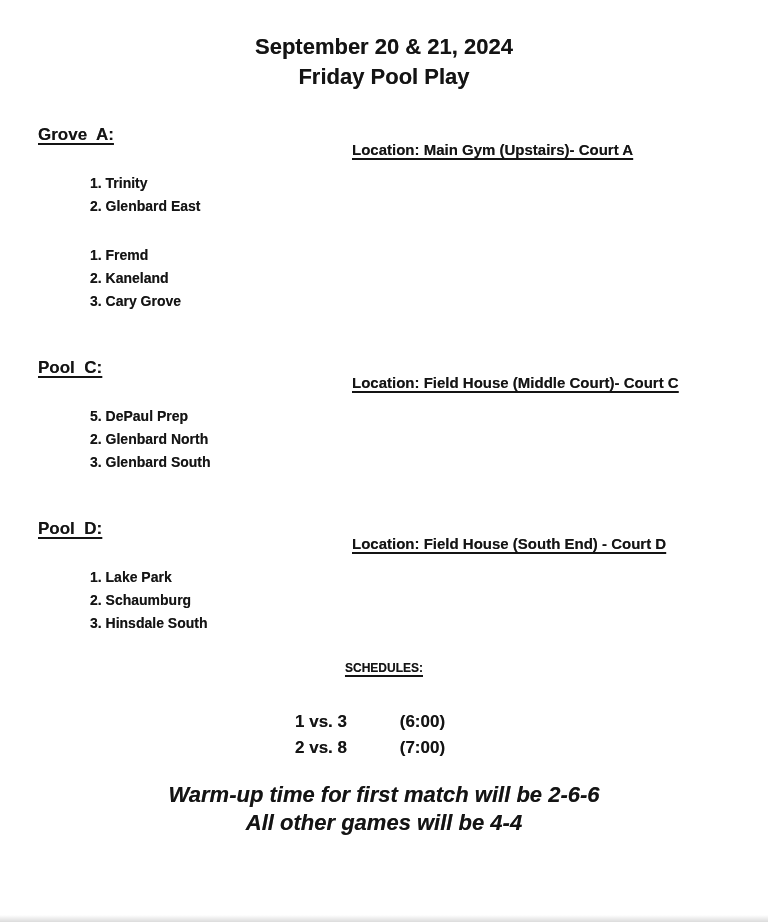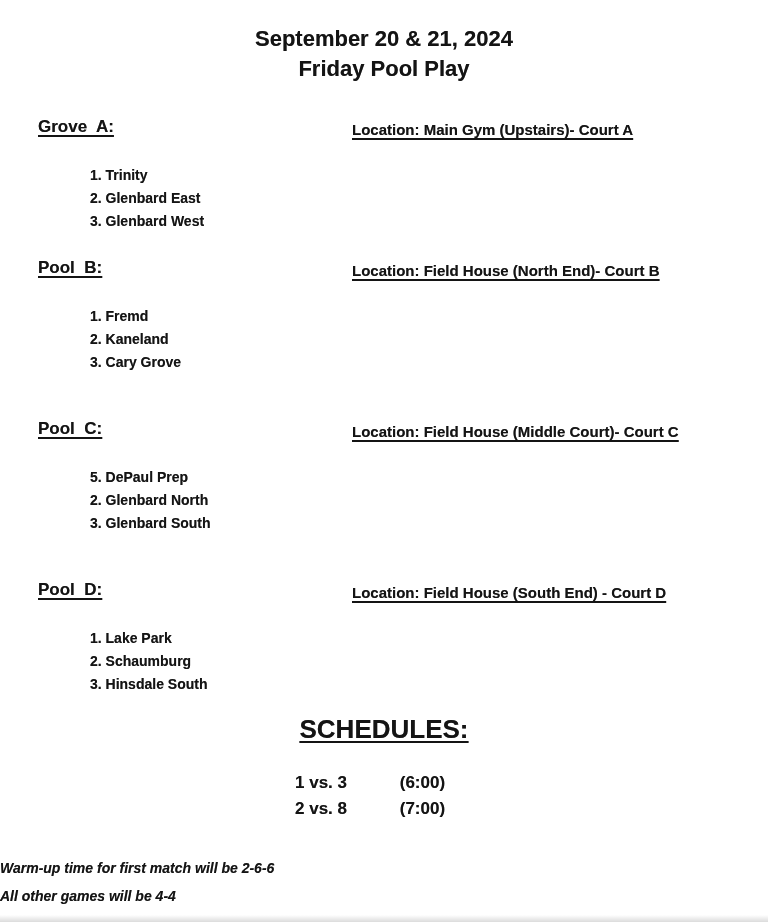--- a/index.html
+++ b/index.html
@@ -12,21 +12,21 @@
     width: 768px;
     height: 922px;
     background: #ffffff;
     overflow: hidden;
     font-family: "Liberation Sans", sans-serif;
     font-weight: 700;
     color: #141414;
     text-shadow: 0 0 0.6px rgba(20,20,20,0.55); 
   }
   .doc-title {
-    padding-top: 24px;
+    padding-top: 32px;
     text-align: center;
     font-size: 22px;
     line-height: 30px;
   }
   .pool-section .pool-header {
     position: relative;
     height: 21px;
     margin-top: 33px;
   }
   .pool-section.pool-b .pool-header { margin-top: 25px; }
@@ -38,38 +38,38 @@
     top: 0;
     font-size: 17px;
     white-space: pre;
     text-decoration: underline;
     text-decoration-thickness: 2px;
     text-underline-offset: 3px;
   }
   .pool-location {
     position: absolute;
     left: 352px;
-    top: 4px;
+    top: 16px;
     font-size: 15px;
     white-space: pre;
     text-decoration: underline;
     text-decoration-thickness: 1.5px;
     text-underline-offset: 3px;
   }
   .team-list {
     list-style: none;
     margin: 26px 0 0 90px;
     padding: 0;
     font-size: 14px;
     line-height: 23px;
   }
   .schedules-heading {
     margin-top: 20px;
     text-align: center;
-    font-size: 26px;
+    font-size: 12px;
     line-height: 26px;
   }
   .schedules-heading span {
     text-decoration: underline;
     text-decoration-thickness: 2px;
     text-underline-offset: 3px;
   }
   .schedule-rows {
     margin-top: 28px;
     margin-left: 295px;
@@ -77,24 +77,24 @@
     line-height: 26px;
   }
   .schedule-row .match {
     display: inline-block;
     width: 100px;
   }
   .schedule-row .time {
     display: inline-block;
   }
   .footer-notes {
-    margin-top: 32px;
-    text-align: left;
+    margin-top: 20px;
+    text-align: center;
     font-style: italic;
-    font-size: 14px;
+    font-size: 22px;
     line-height: 28px;
   }
   .bottom-edge {
     position: absolute;
     left: 0;
     right: 0;
     bottom: 0;
     height: 7px;
     background: linear-gradient(to bottom, rgba(0,0,0,0) 0%, rgba(0,0,0,0.14) 100%);
   }
@@ -110,29 +110,24 @@
   </div>
 
   <div class="pool-section pool-a">
     <div class="pool-header">
       <span class="pool-label">Grove  A:</span>
       <span class="pool-location">Location: Main Gym (Upstairs)- Court A</span>
     </div>
     <ul class="team-list">
       <li>1. Trinity</li>
       <li>2. Glenbard East</li>
-      <li>3. Glenbard West</li>
     </ul>
   </div>
 
   <div class="pool-section pool-b">
-    <div class="pool-header">
-      <span class="pool-label">Pool  B:</span>
-      <span class="pool-location">Location: Field House (North End)- Court B</span>
-    </div>
     <ul class="team-list">
       <li>1. Fremd</li>
       <li>2. Kaneland</li>
       <li>3. Cary Grove</li>
     </ul>
   </div>
 
   <div class="pool-section pool-c">
     <div class="pool-header">
       <span class="pool-label">Pool  C:</span>

